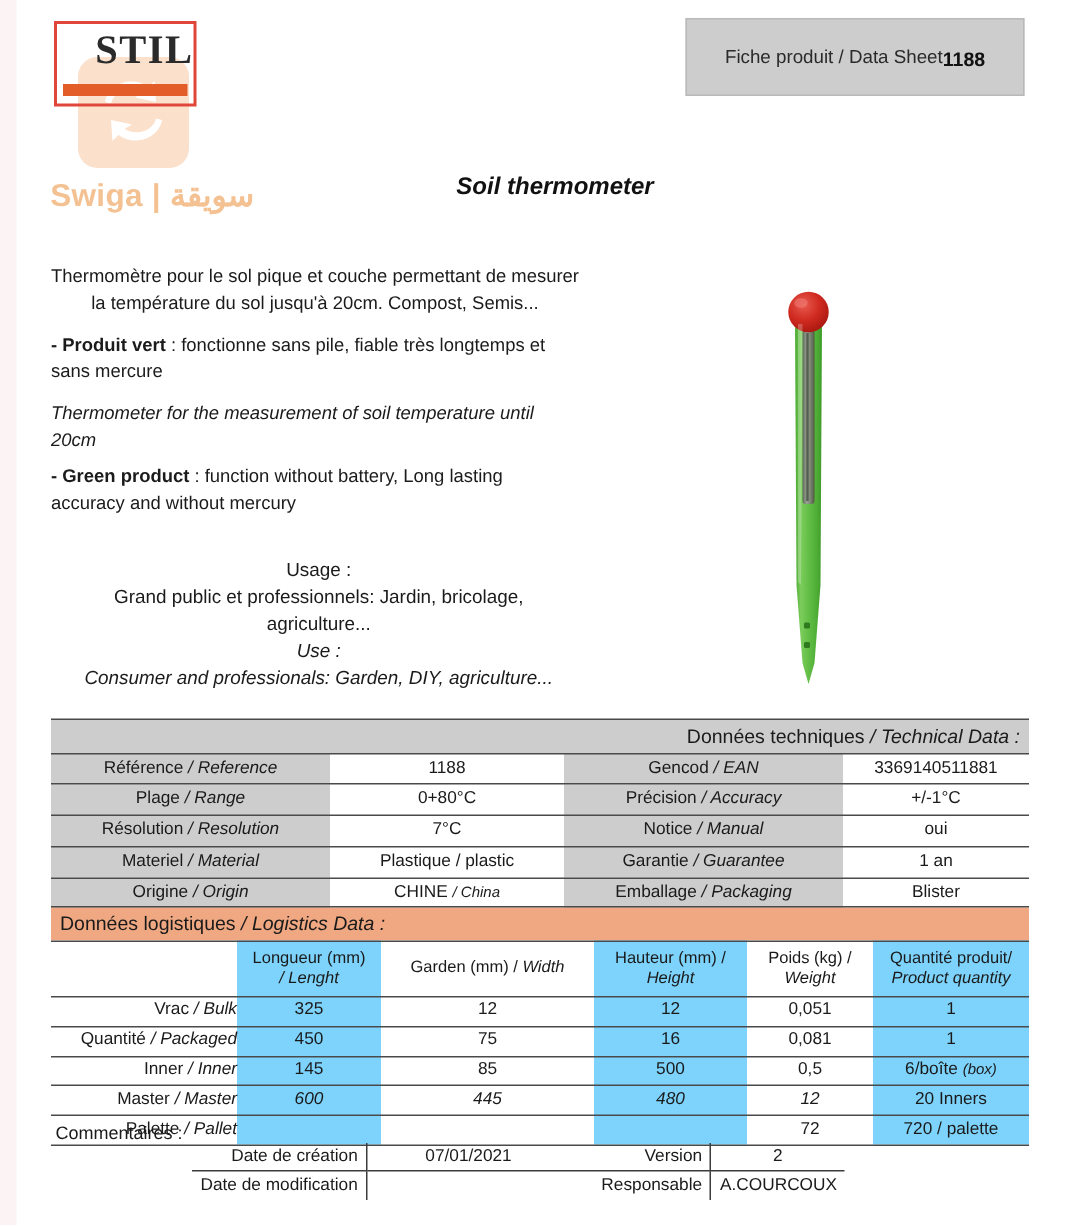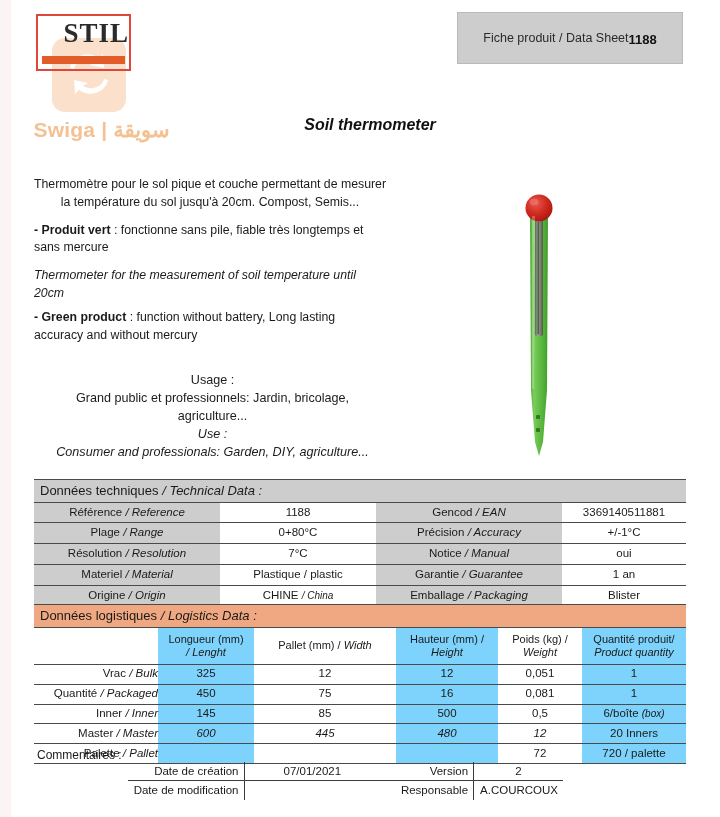--- a/index.html
+++ b/index.html
@@ -184,21 +184,21 @@
   .tbl .sm { font-size: 10px; font-style: italic; }
 
   
   .tech-table {
     left: 34px; top: 479px;
     width: 652px;
   }
   .tech-title-row td {
     background: #cdcdcd;
     font-size: 13px;
-    text-align: left;
+    text-align: right;
     padding: 3px 6px;
     border-top: 1.6px solid #4a4a4a;
     border-bottom: 1.6px solid #4a4a4a;
   }
   .tech-title-row .it { font-style: italic; }
   .tech-table td.k {
     background: #cdcdcd;
     border-bottom: 1.2px solid #4a4a4a;
   }
   .tech-table td.v {
@@ -423,21 +423,21 @@
           <span class="it">/ Logistics Data :</span>
         </td>
       </tr>
       <tr class="hdr">
         <td class="c-wh" style="width:118px"></td>
         <td class="c-or" style="width:90px">
           <span>Longueur (mm)</span><br>
           <span class="it">/ Lenght</span>
         </td>
         <td class="c-wh" style="width:136px">
-          <span>Pallet (mm) /</span>
+          <span>Garden (mm) /</span>
           <span class="it">Width</span>
         </td>
         <td class="c-or" style="width:96px">
           <span>Hauteur (mm) /</span><br>
           <span class="it">Height</span>
         </td>
         <td class="c-wh" style="width:78px">
           <span>Poids (kg) /</span><br>
           <span class="it">Weight</span>
         </td>

